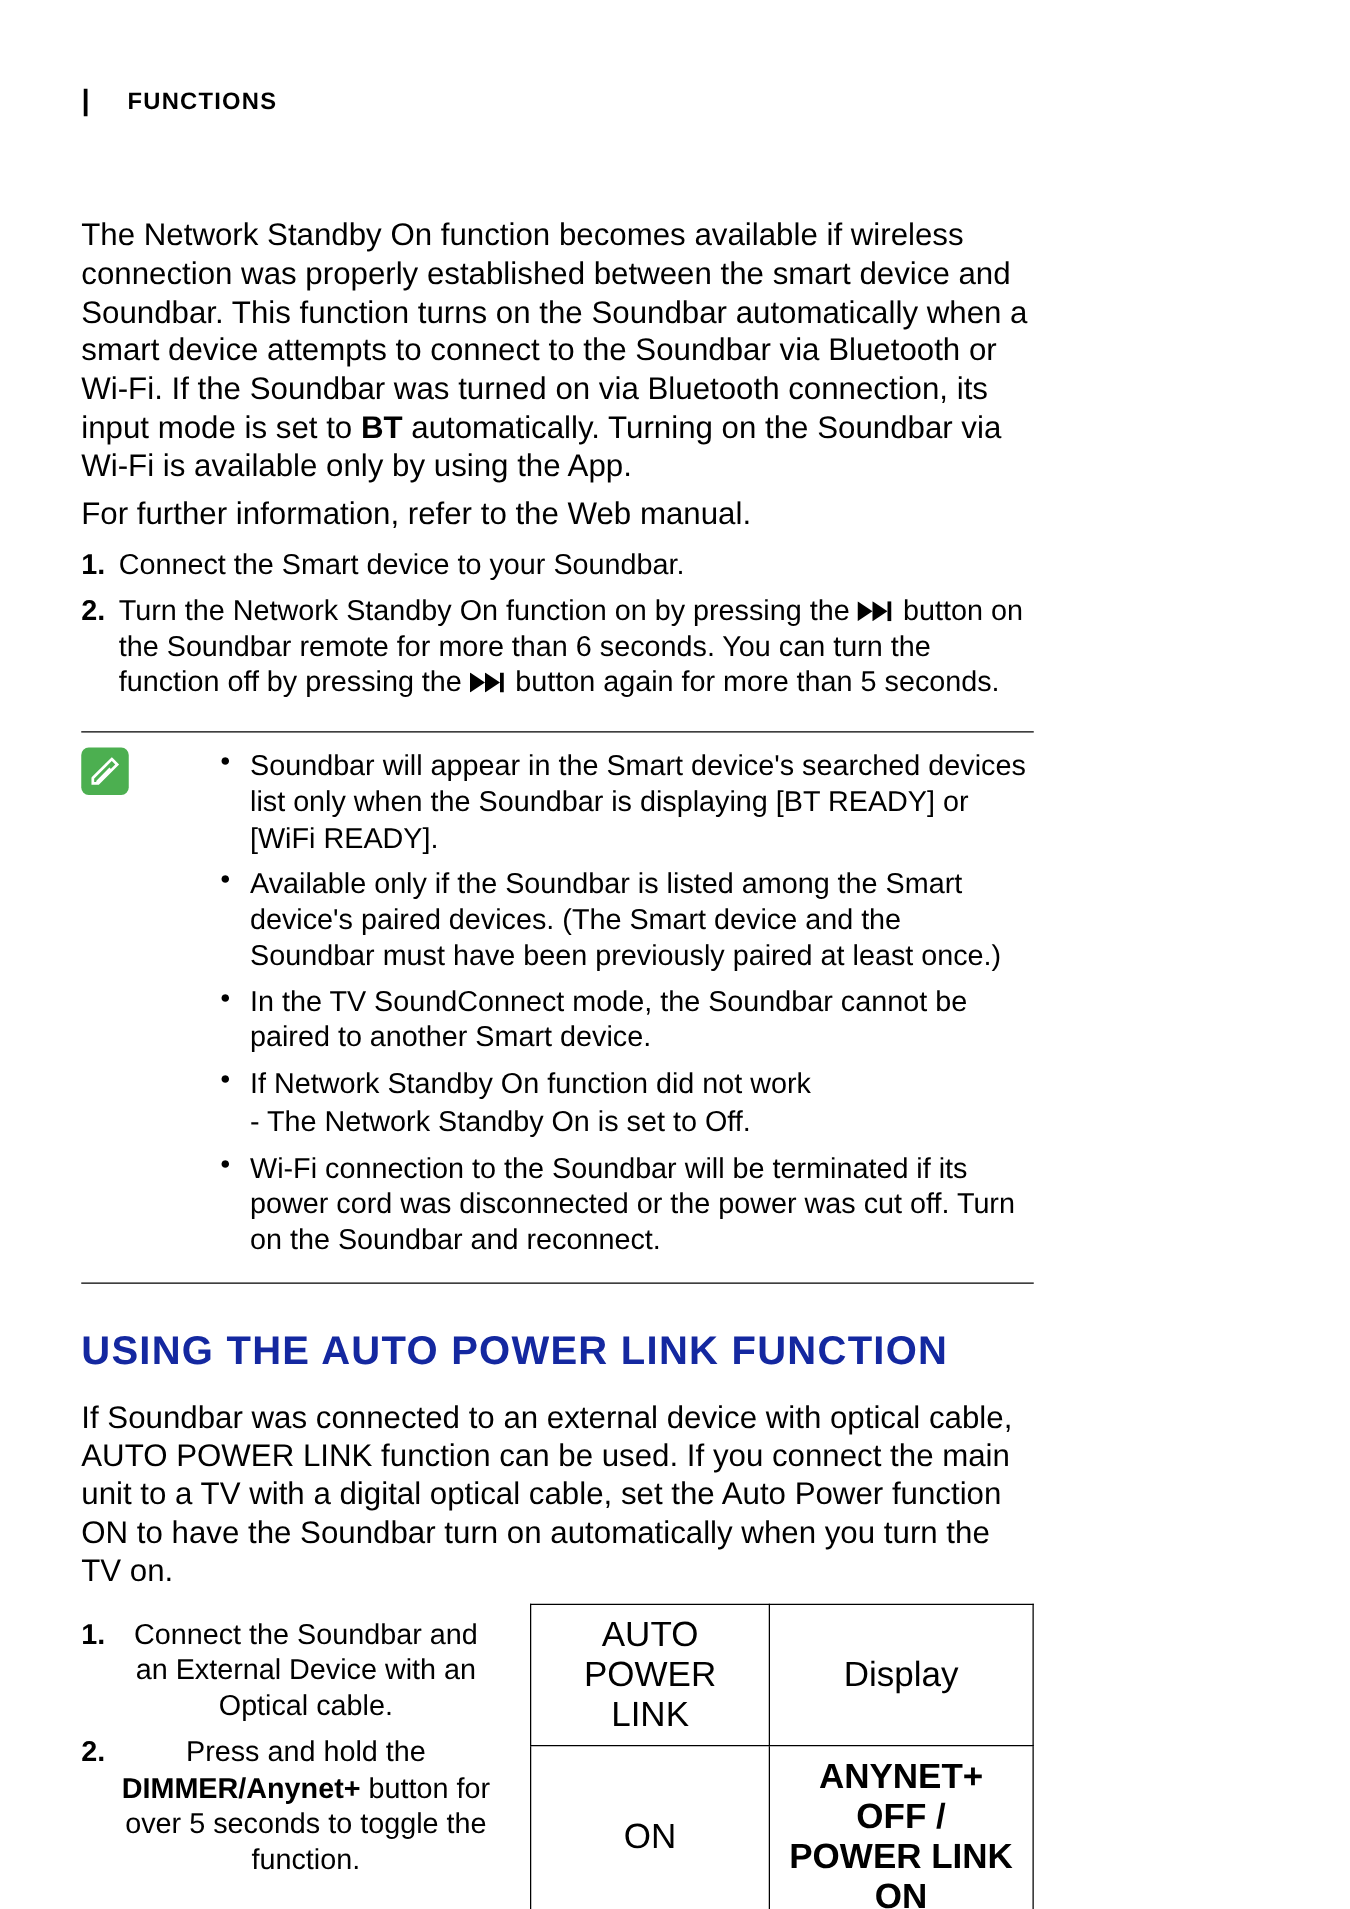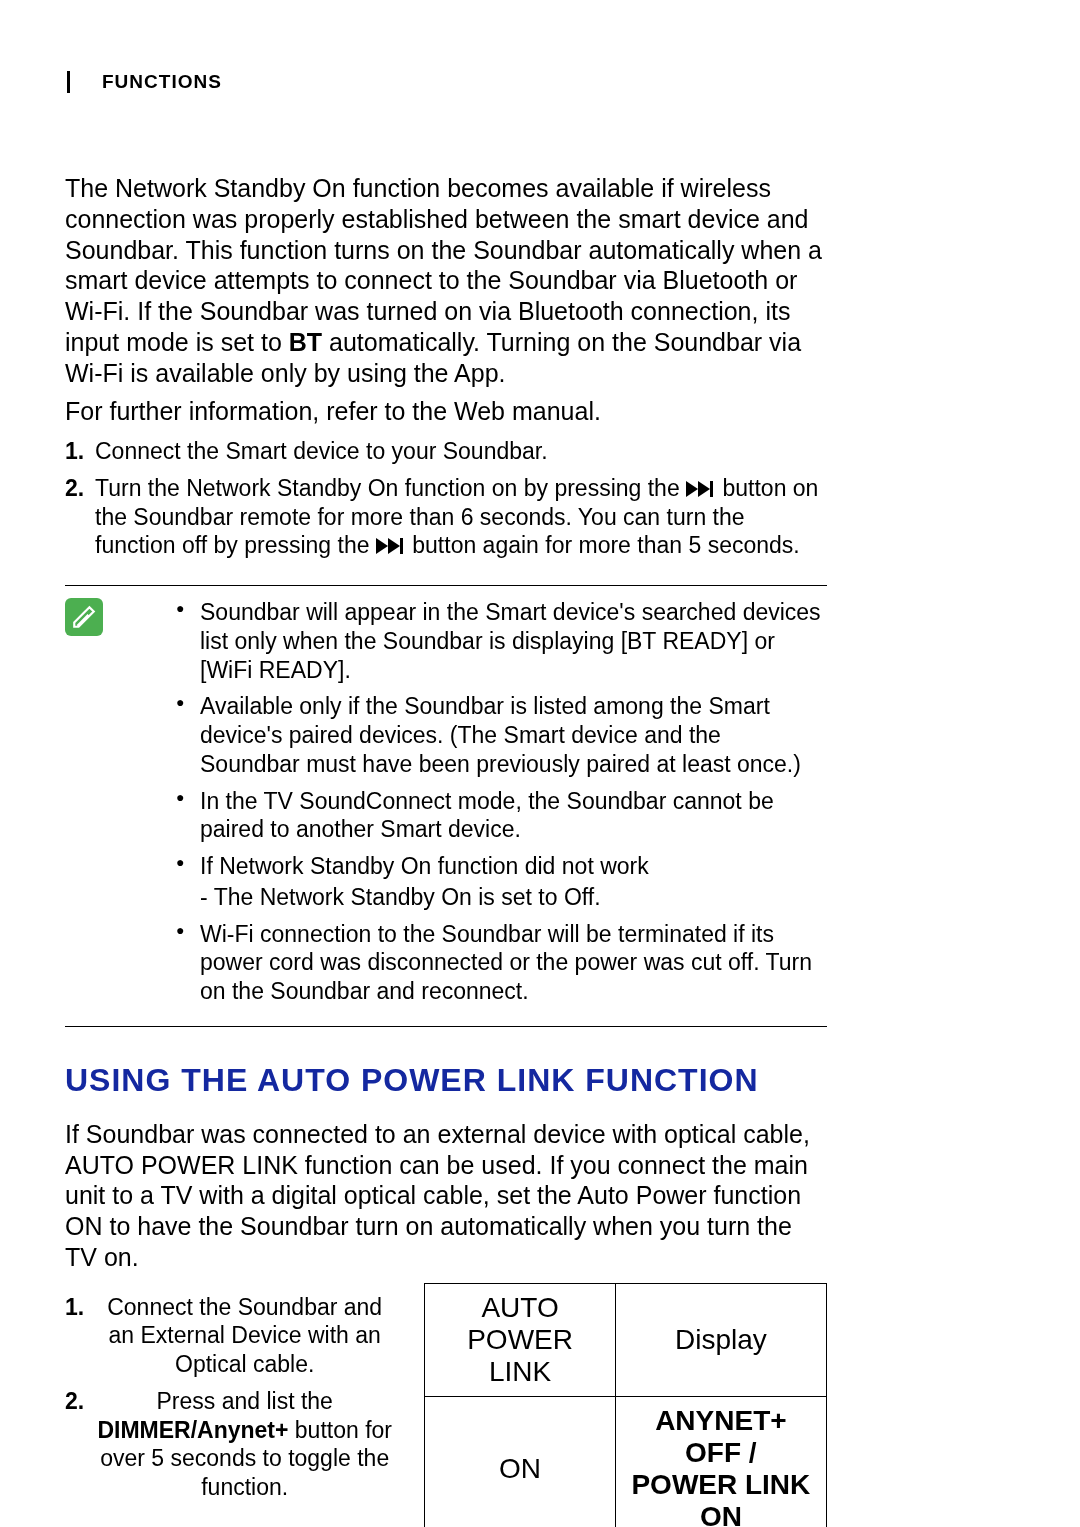--- a/index.html
+++ b/index.html
@@ -210,21 +210,21 @@
 
   <h2 class="section-heading">USING THE AUTO POWER LINK FUNCTION</h2>
 
   <p class="para">If Soundbar was connected to an external device with optical cable, AUTO POWER LINK function can be used. If you connect the main unit to a TV with a digital optical cable, set the Auto Power function ON to have the Soundbar turn on automatically when you turn the TV on.</p>
 
   <div class="two-col">
     <div class="left-col">
       <ol class="steps">
         <li>Connect the Soundbar and an External Device with an Optical cable.</li>
         <li>
-          <span>Press and list the </span><span class="bold">DIMMER/Anynet+</span><span> button for over 5 seconds to toggle the function.</span>
+          <span>Press and hold the </span><span class="bold">DIMMER/Anynet+</span><span> button for over 5 seconds to toggle the function.</span>
         </li>
       </ol>
     </div>
     <div class="right-col">
       <table class="power-table">
         <tbody>
             <tr>
           <th>AUTO POWER LINK</th>
           <th>Display</th>
         </tr>

